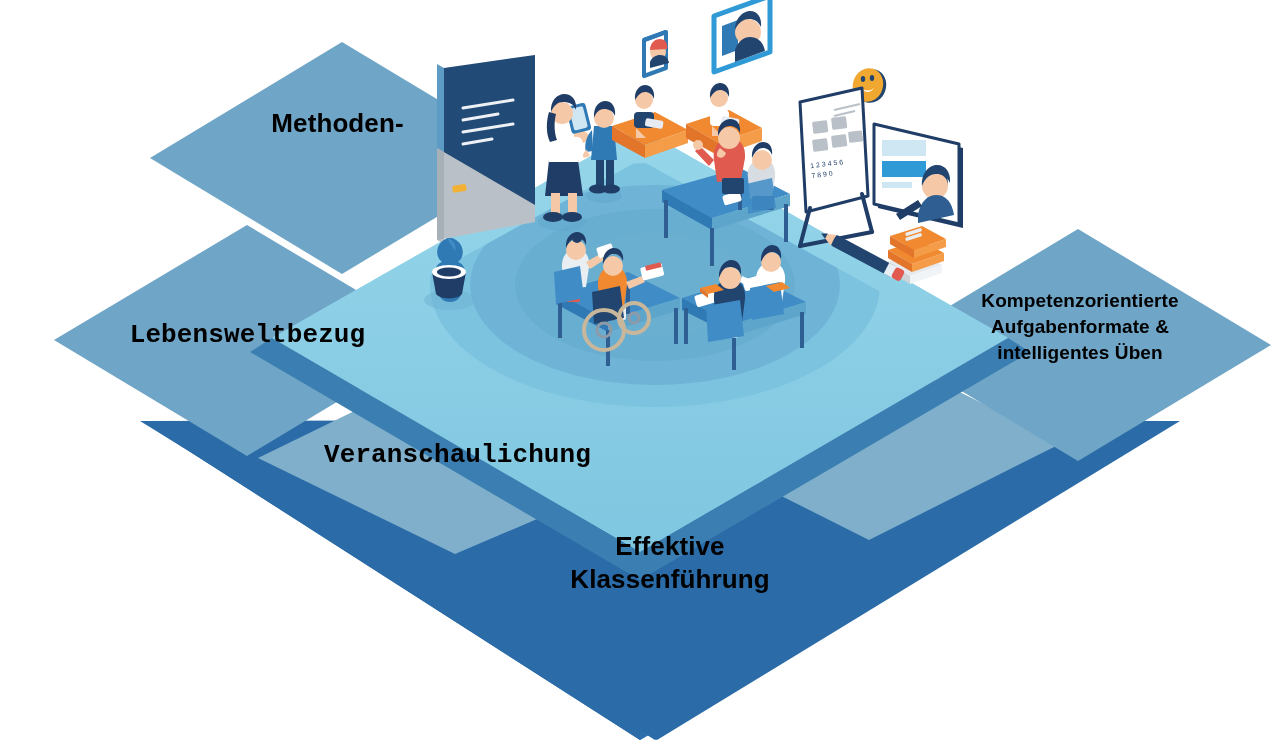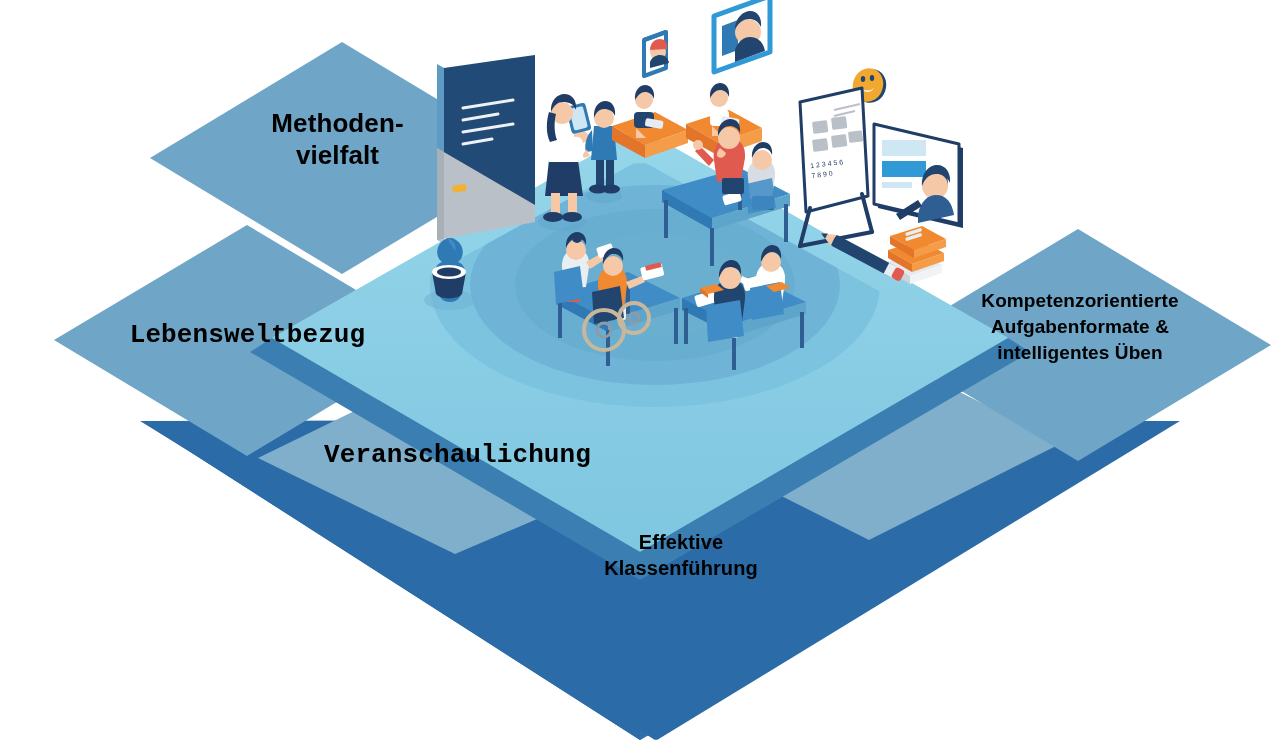--- a/index.html
+++ b/index.html
@@ -13,21 +13,21 @@
   .lbl{
     position:absolute;color:#000000;font-weight:bold;text-align:center;
     line-height:1.22;letter-spacing:.1px;pointer-events:none;
     text-shadow:0 0 1px rgba(0,0,0,.03);
   }
   .lbl-methoden{left:215px;top:108px;width:245px;font-size:26px;}
   .lbl-lebens{left:90px;top:320px;width:315px;font-size:26px;font-family:Liberation Mono, monospace;}
   .lbl-kompetenz{left:930px;top:288px;width:300px;font-size:19px;line-height:1.38;text-align:center;}
   .lbl-veran{left:290px;top:440px;width:335px;font-size:26px;font-family:Liberation Mono, monospace;}
   .lbl-indiv{left:715px;top:424px;width:310px;font-size:26px;line-height:1.28;}
-  .lbl-effektiv{left:491px;top:530px;width:380px;font-size:20px;line-height:1.28;}
+  .lbl-effektiv{left:480px;top:530px;width:380px;font-size:26px;line-height:1.28;}
 </style>
 </head>
 <body>
 
 <div id="stage">
 
   <svg width="1280" height="751" viewBox="0 0 1280 751">
     <defs>
       <clipPath id="floorClip">
         <polygon points="640,160 1005,360 640,560 275,360"></polygon>
@@ -369,21 +369,20 @@
         <rect x="894" y="264" width="10" height="12" rx="3" fill="#e05a4f"></rect>
         <polygon points="826,264 826,276 812,270" fill="#f5c9a8"></polygon>
         <polygon points="818,267 818,273 812,270" fill="#21456f"></polygon>
       </g>
 
     </g>
   </svg>
 
   <div class="lbl lbl-methoden">
     <div>Methoden-</div>
-    <div>vielfalt</div>
   </div>
 
   <div class="lbl lbl-lebens">
     <div>Lebensweltbezug</div>
   </div>
 
   <div class="lbl lbl-kompetenz">
     <div>Kompetenzorientierte</div>
     <div>Aufgabenformate &amp;</div>
     <div>intelligentes Üben</div>

